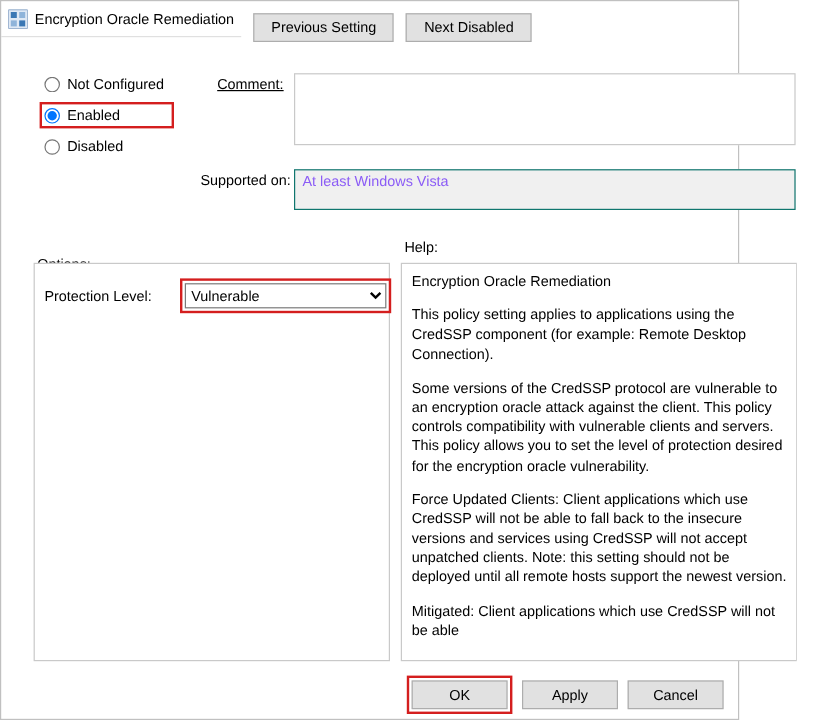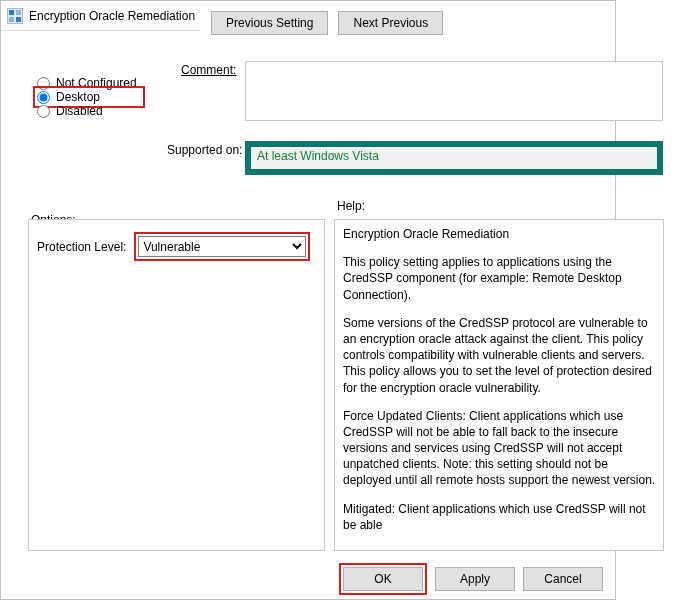--- a/index.html
+++ b/index.html
@@ -38,57 +38,57 @@
     background: #e1e1e1;
     border: 1px solid #adadad;
     padding: 4px 14px;
     font-family: inherit; font-size: 12px;
     min-width: 80px;
     cursor: pointer;
   }
   .radio-col {
     position: absolute;
     left: 36px; top: 62px;
-    display: flex; flex-direction: column;  margin-top: 13px;
+    display: flex; flex-direction: column; gap: 12px;
   }
   .radio-row { display: flex; align-items: center; gap: 6px; font-size: 12px; }
   .radio-row input[type=radio] { margin: 0; }
   .hl-red { border: 2px solid #d41e1e; padding: 2px 6px 2px 2px; margin:-4px -8px -4px -4px; }
   .comment-label { position: absolute; left: 180px; top: 62px; text-decoration: underline; }
   .comment-box {
     position: absolute; left: 244px; top: 60px;
     width: 418px; height: 60px;
     border: 1px solid #c9c9c9;
     background: #fff;
     resize: none;
     font-family: inherit; font-size: 12px;
     padding: 2px 4px;
     overflow-y: scroll;
   }
   .supported-label { position: absolute; left: 166px; top: 142px; }
   .supported-box {
     position: absolute; left: 244px; top: 140px;
     width: 418px; height: 34px;
-    border: 6px solid #0f766e;
+    border: 1px solid #0f766e;
     background: #f0f0f0;
     padding: 2px 6px;
     overflow-y: scroll;
-    color: #15803d;
+    color: #8b5cf6;
   }
   .options-label { position: absolute; left: 30px; top: 212px; }
   .help-label { position: absolute; left: 336px; top: 198px; }
   .options-pane {
     position: absolute;
     left: 27px; top: 218px;
     width: 297px; height: 332px;
     border: 1px solid #c9c9c9;
     background: #fff;
     padding: 12px 8px;
   }
-  .opt-row { display: flex; align-items: center; gap: 8px; }
+  .opt-row { display: flex; align-items: center; gap: 24px; }
   .opt-row label { white-space: nowrap; }
   .select-wrap { border: 2px solid #d41e1e; padding: 2px; display:inline-block; }
   select.win {
     font-family: inherit; font-size: 12px;
     width: 168px;
     height: 21px;
     border: 1px solid #7a7a7a;
     background: #fff;
   }
   .help-pane {
@@ -130,32 +130,32 @@
         <rect x="9" y="2" width="5" height="5" fill="#8fb4da"></rect>
         <rect x="2" y="9" width="5" height="5" fill="#8fb4da"></rect>
         <rect x="9" y="9" width="5" height="5" fill="#3b78b5"></rect>
       </svg>
     </span>
     <span class="title">Encryption Oracle Remediation</span>
   </div>
 
   <div class="topbar">
     <button class="win">Previous Setting</button>
-    <button class="win">Next Previous</button>
+    <button class="win">Next Disabled</button>
   </div>
 
   <div class="radio-col">
     <label class="radio-row">
       <input type="radio" name="state" style="">
       <span>Not Configured</span>
     </label>
     <span class="hl-red">
       <label class="radio-row">
         <input type="radio" name="state" checked="" style="">
-        <span>Desktop</span>
+        <span>Enabled</span>
       </label>
     </span>
     <label class="radio-row">
       <input type="radio" name="state" style="">
       <span>Disabled</span>
     </label>
   </div>
 
   <span class="comment-label">Comment:</span>
   <textarea class="comment-box" style=""></textarea>

